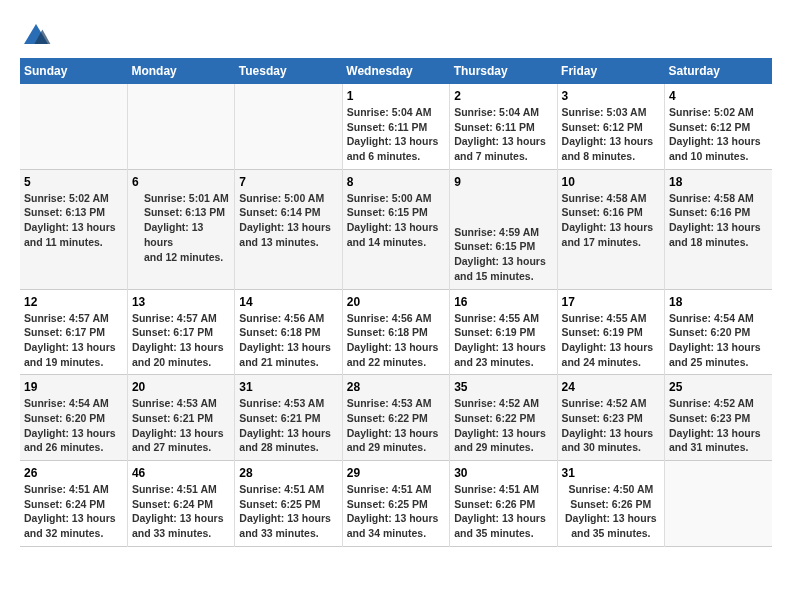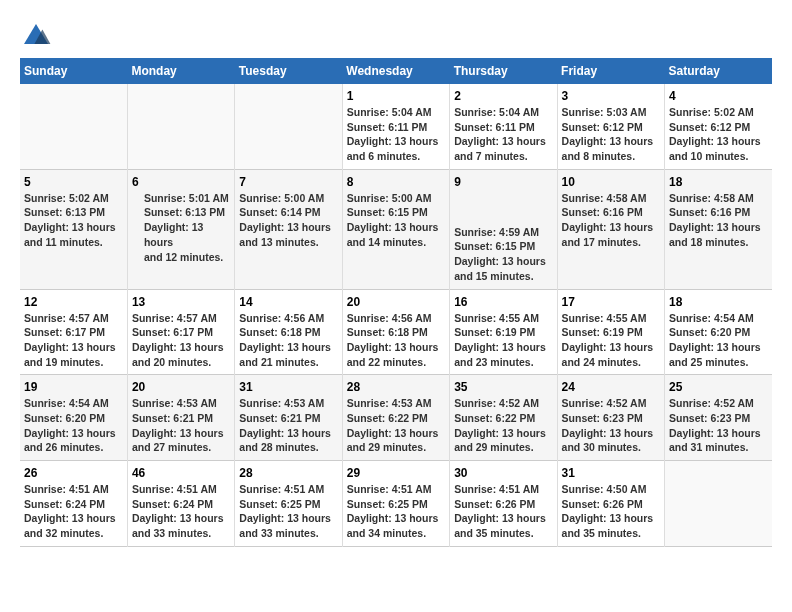--- a/index.html
+++ b/index.html
@@ -335,21 +335,21 @@
         </td>
         <td>
           <span class="day-number">30</span>
           <div class="day-info" style="white-space: pre-line;">Sunrise: 4:51 AM
 Sunset: 6:26 PM
 Daylight: 13 hours
 and 35 minutes.</div>
         </td>
         <td>
           <span class="day-number">31</span>
-          <div class="day-info" style="white-space: pre-line;">Sunrise: 4:50 AM
+          <div class="day-info" style="white-space: pre-line; text-align: center;">Sunrise: 4:50 AM
 Sunset: 6:26 PM
 Daylight: 13 hours
 and 35 minutes.</div>
         </td>
         <td class="empty-cell"></td>
       </tr>
     </tbody>
 </table>
 
 </body></html>

